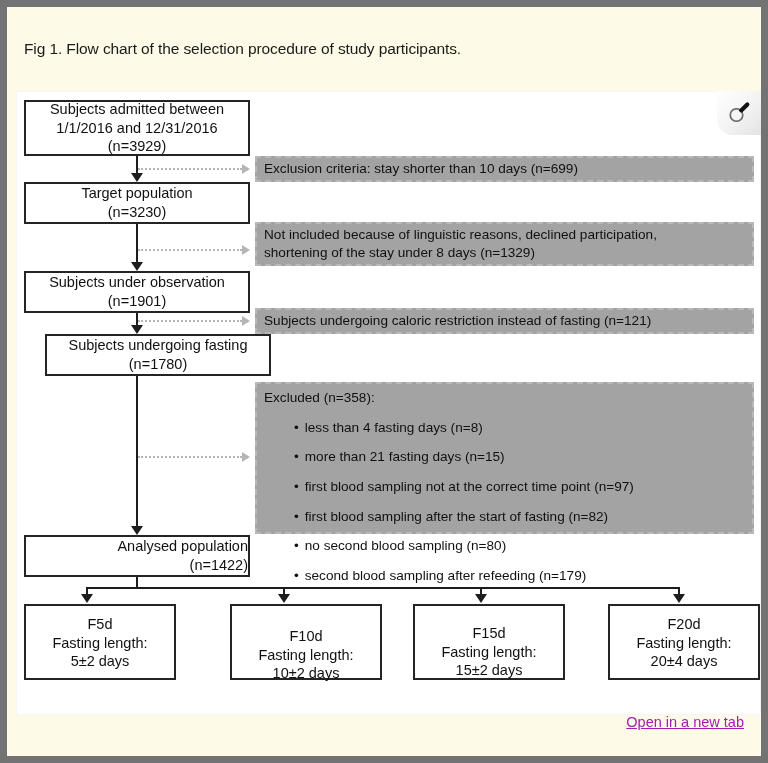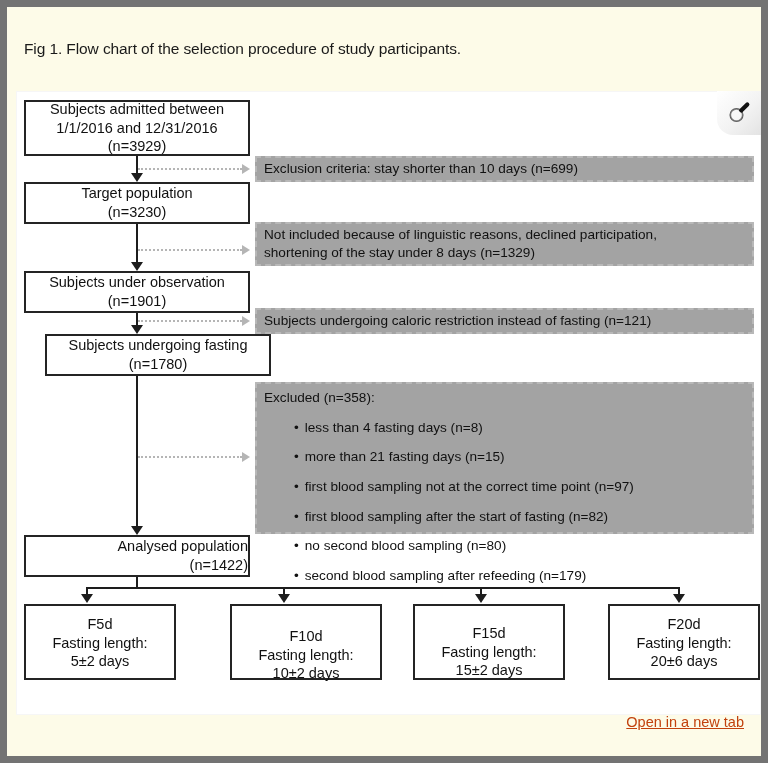--- a/index.html
+++ b/index.html
@@ -140,21 +140,21 @@
     border-top: 5px solid transparent;
     border-bottom: 5px solid transparent;
     border-left: 8px solid #b5b5b5;
   }
 
   .newtab-link {
     position: absolute;
     right: 17px;
     top: 707px;
     font-size: 14.5px;
-    color: #c2410c;
+    color: #a21caf;
     text-decoration: underline;
     cursor: pointer;
   }
 </style>
 </head>
 <body>
 
 <div id="page">
 
   <div class="fig-caption">Fig 1. Flow chart of the selection procedure of study participants.</div>
@@ -273,20 +273,20 @@
 
     <div class="node" style="left:397px; top:513px; width:152px; height:76px; justify-content:center; padding-top:20px;">
       <span class="ln">F15d</span>
       <span class="ln">Fasting length:</span>
       <span class="ln">15±2 days</span>
     </div>
 
     <div class="node" style="left:592px; top:513px; width:152px; height:76px; justify-content:flex-start; padding-top:9px;">
       <span class="ln">F20d</span>
       <span class="ln">Fasting length:</span>
-      <span class="ln">20±6 days</span>
+      <span class="ln">20±4 days</span>
     </div>
 
   </div>
 
   <a class="newtab-link">Open in a new tab</a>
 
 </div>
 
 </body></html>

